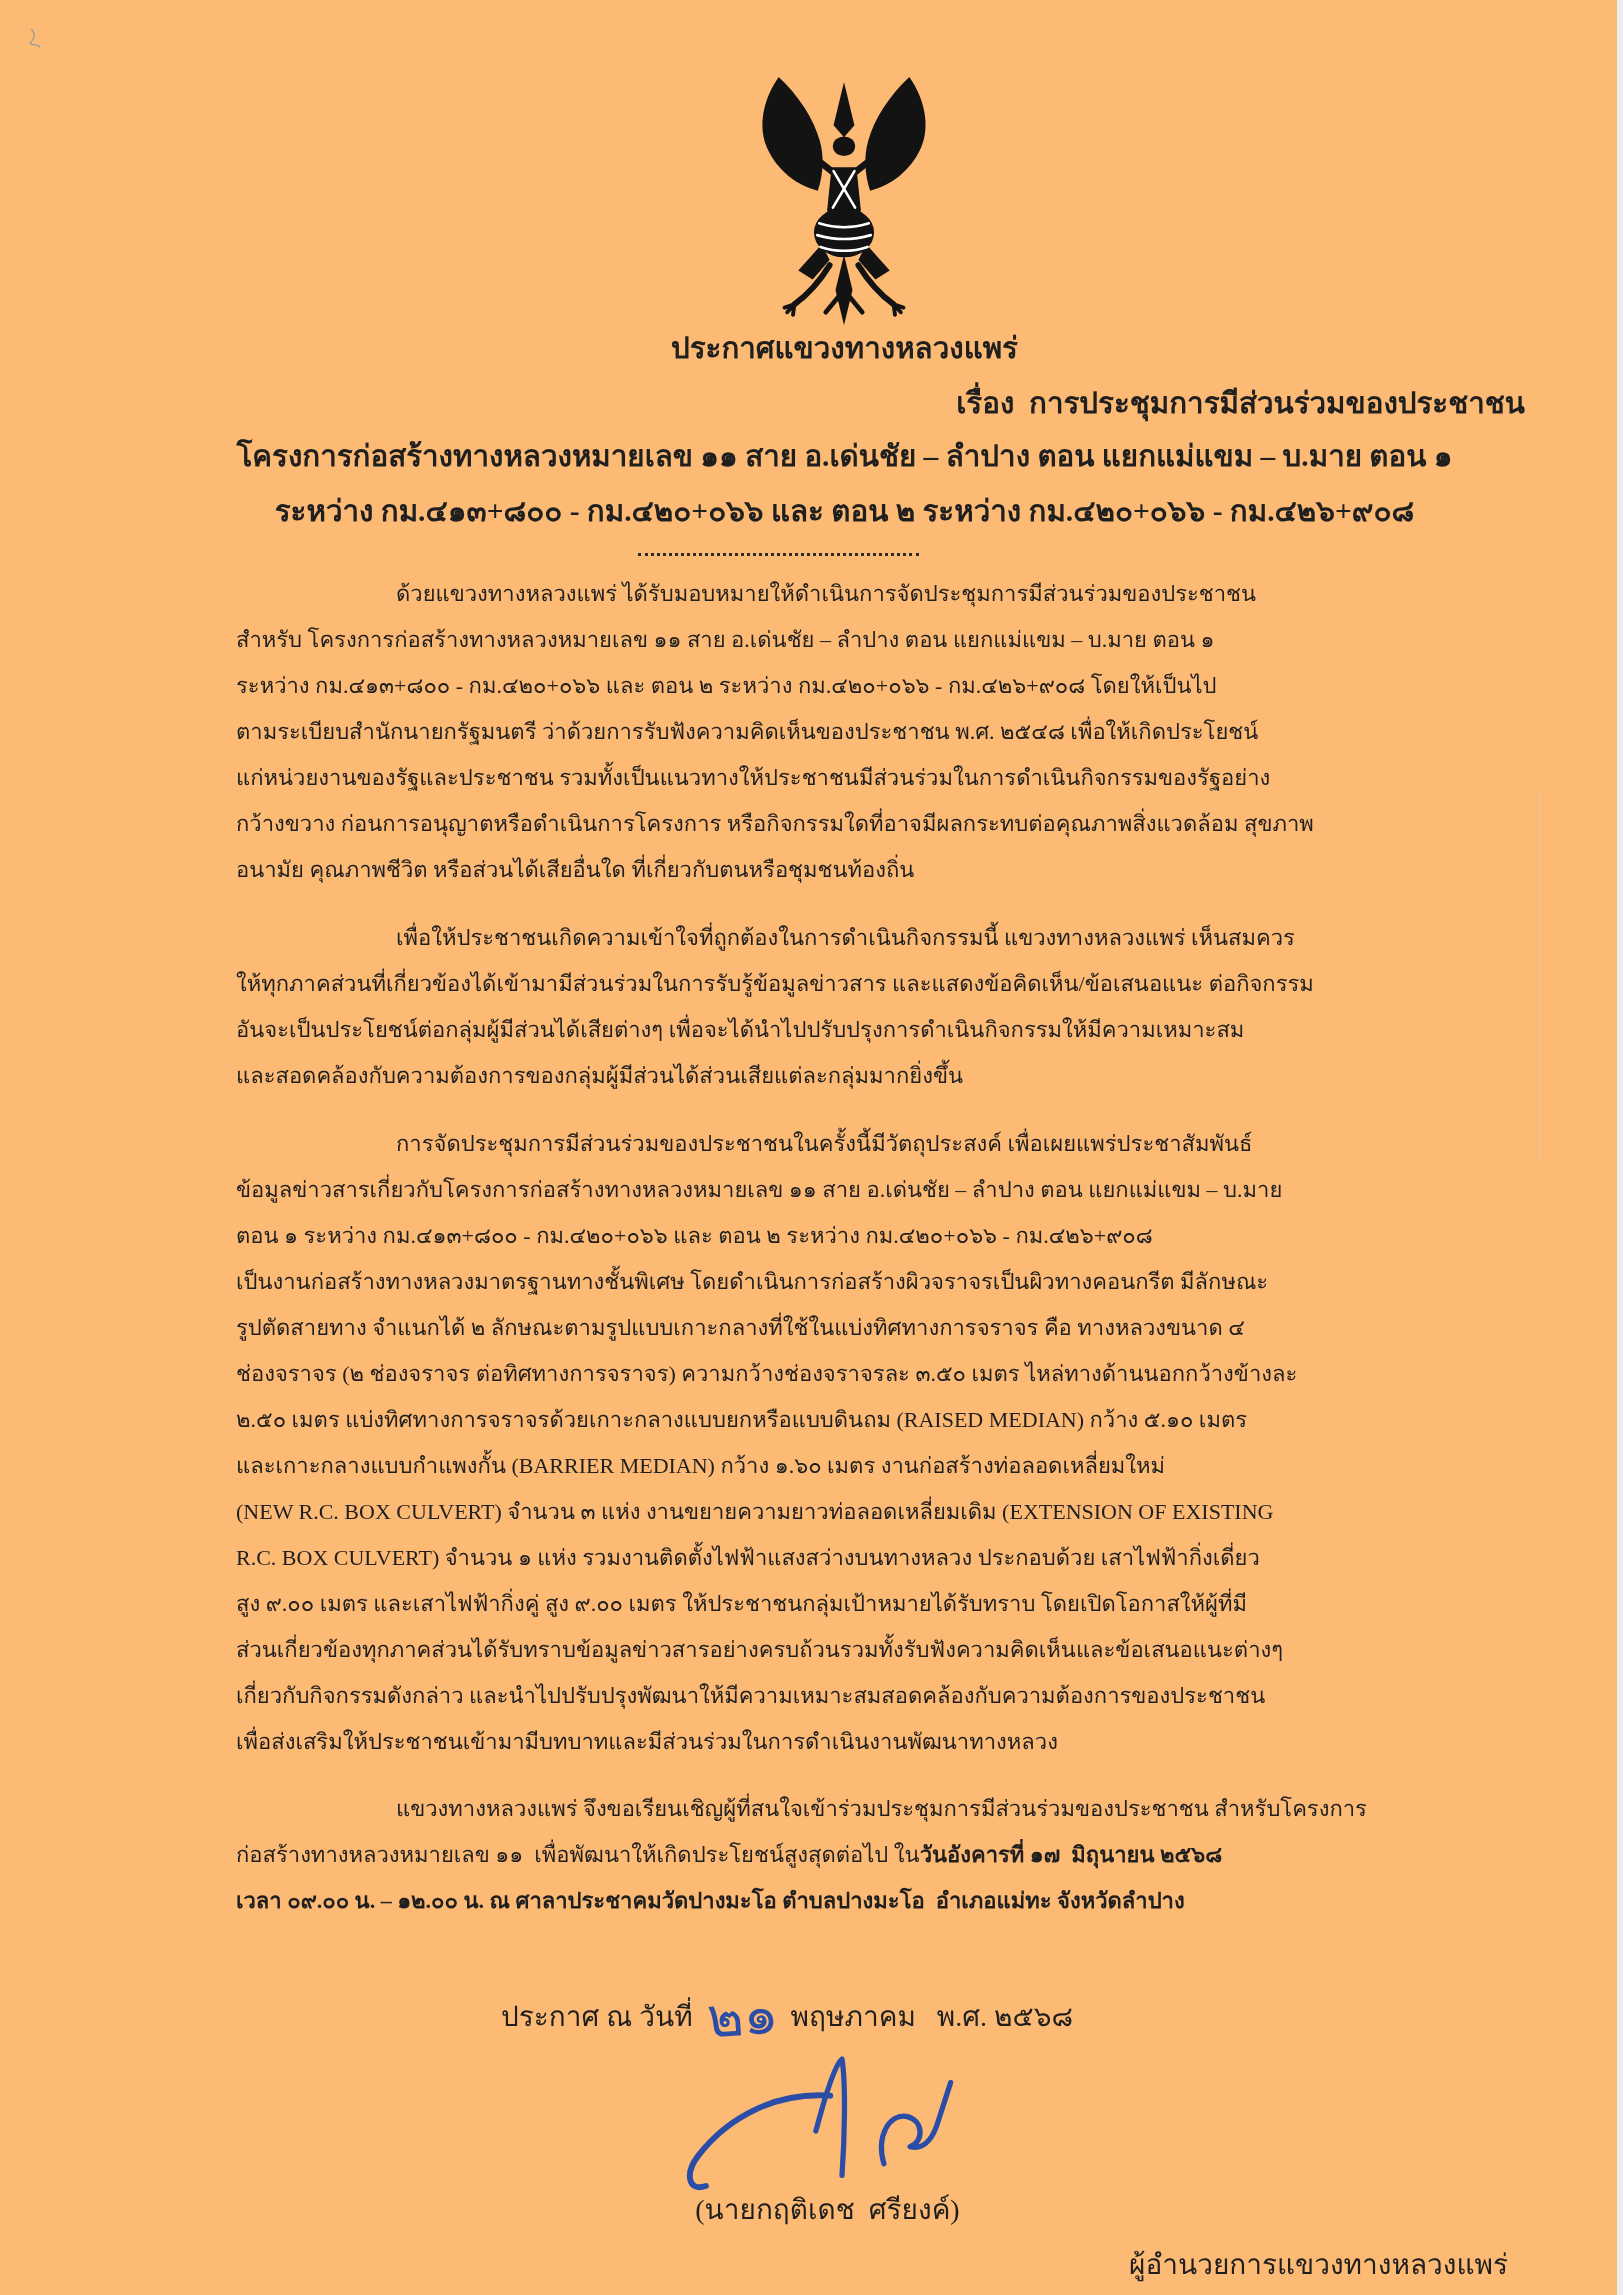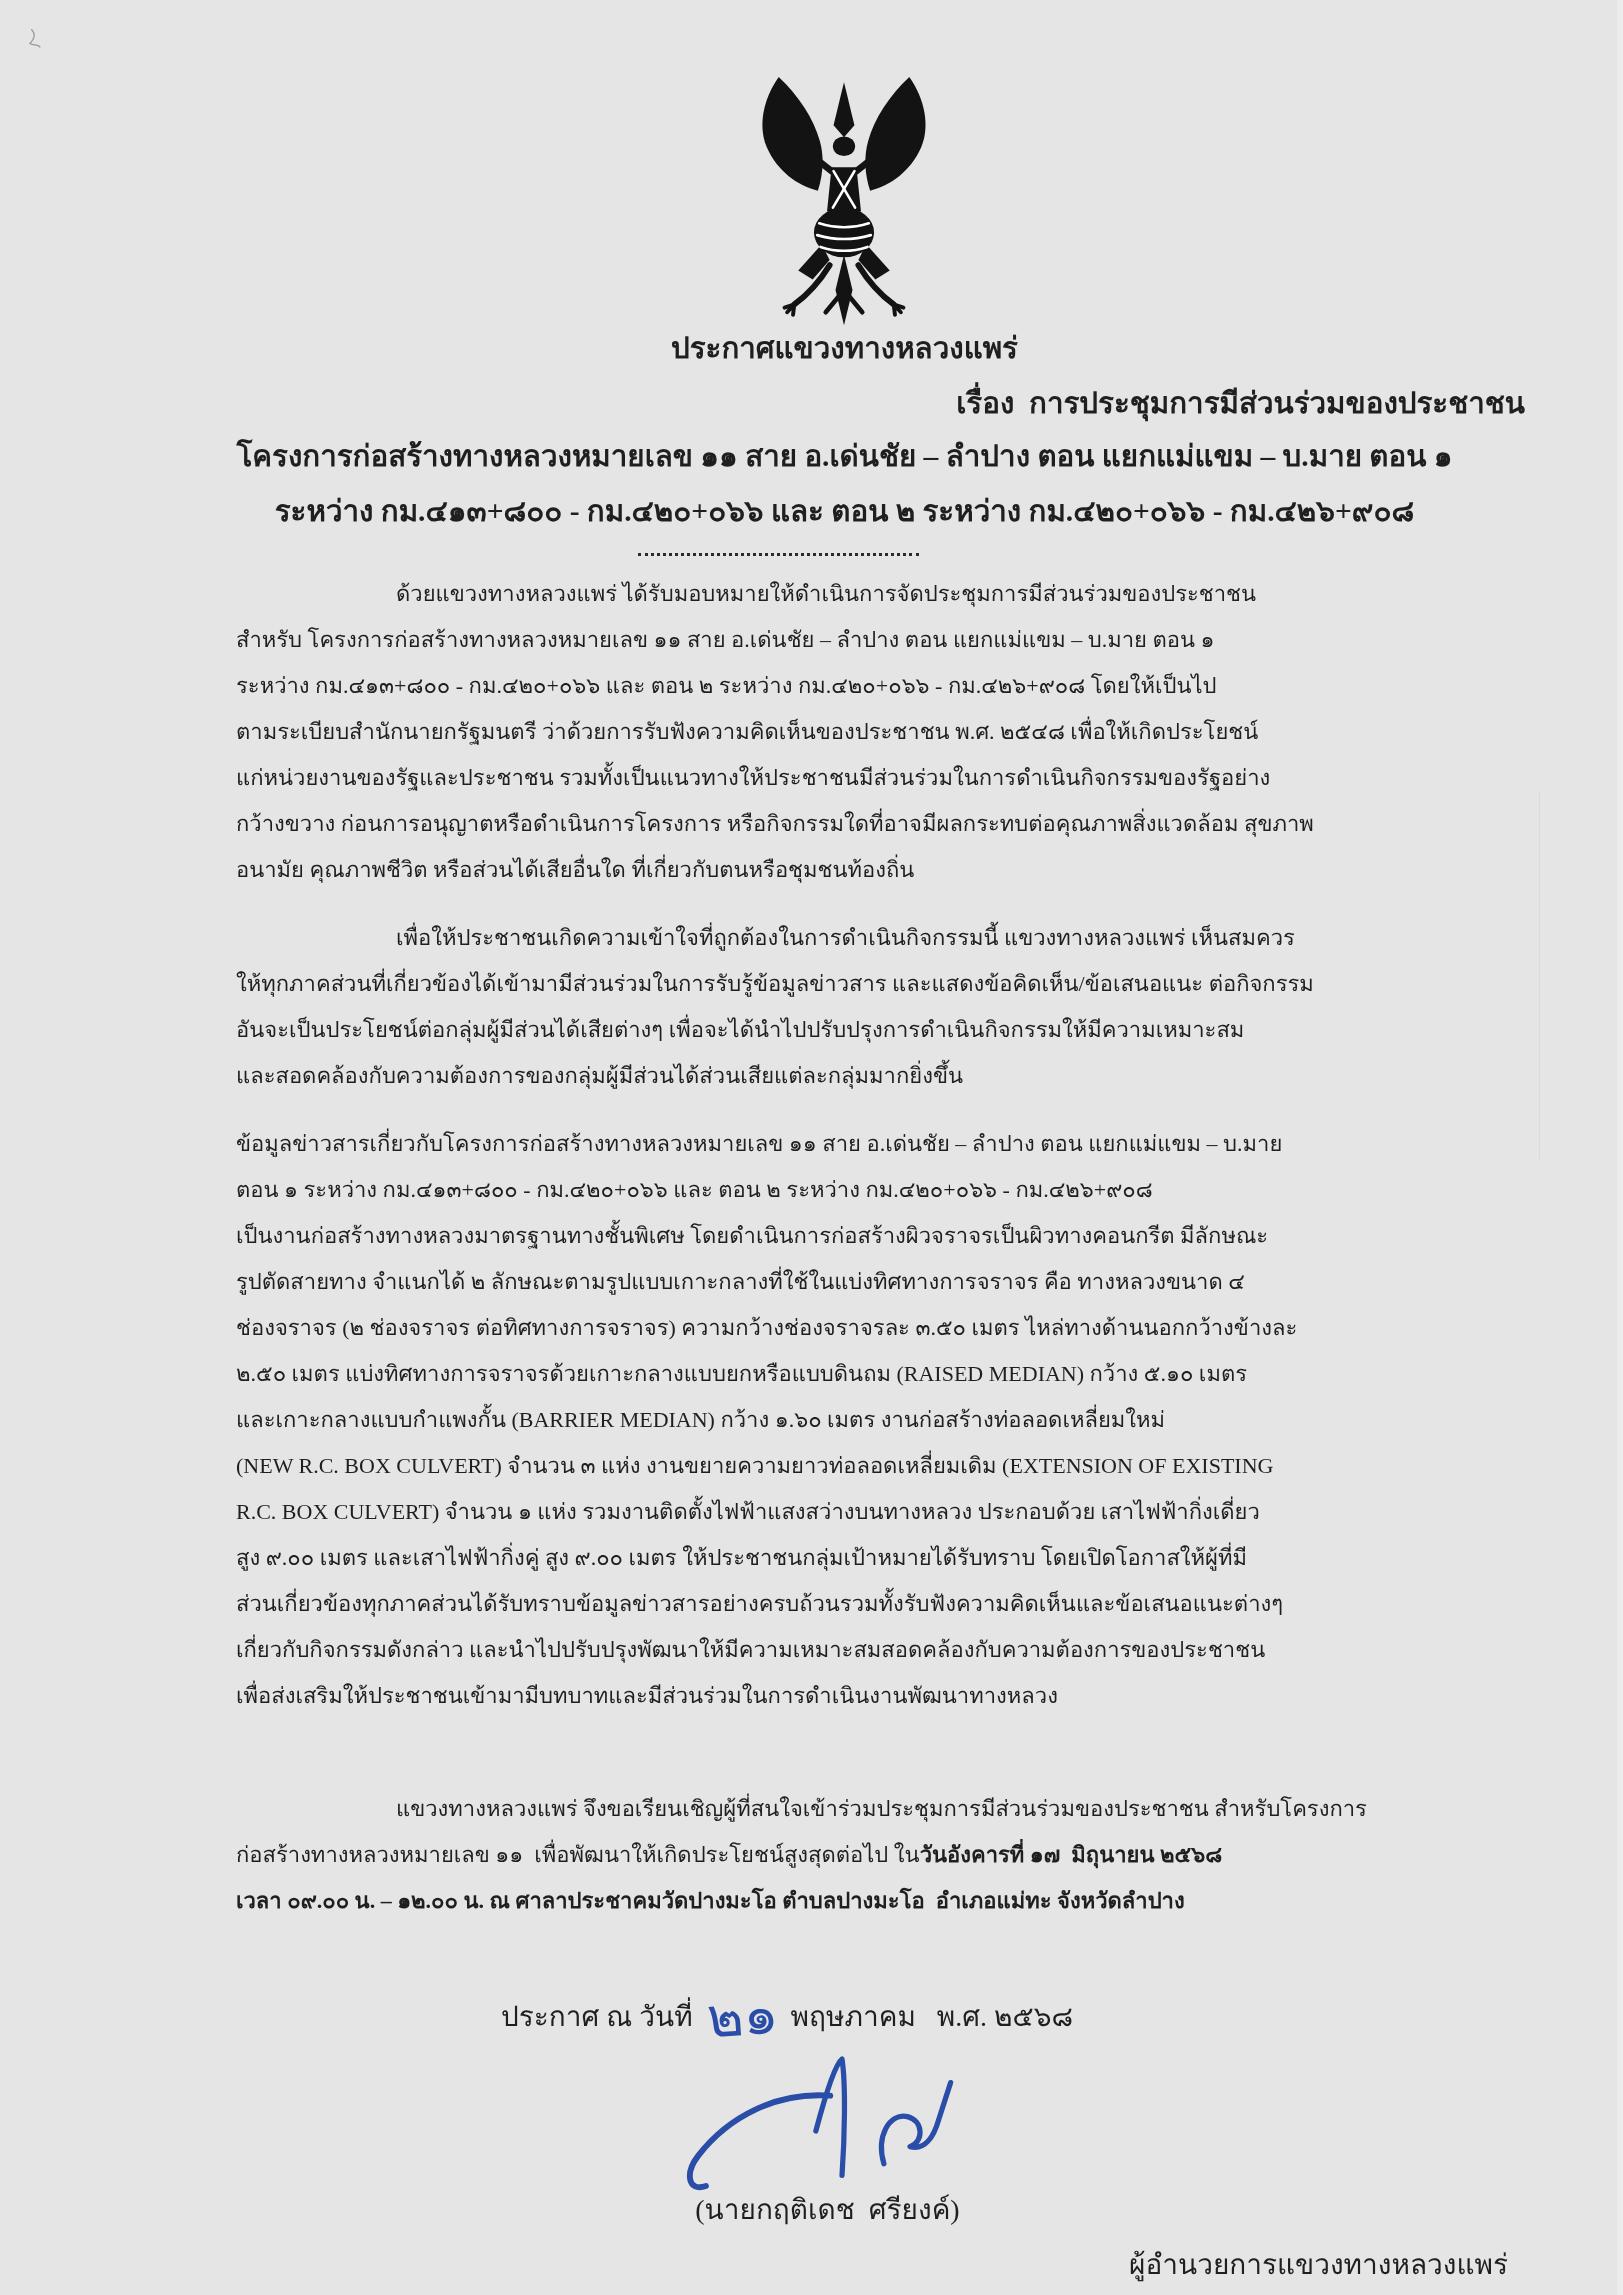--- a/index.html
+++ b/index.html
@@ -1,19 +1,19 @@
 <!DOCTYPE html>
 <html style="font-size:10.5px"><head>
 <meta charset="utf-8">
 <style>
   html,body{margin:0;padding:0;background:#888;}
   .page{
     position:relative;
     width:1623px;height:2295px;
-    background:#e5e5e5;
+    background:#fdba74;
     overflow:hidden;
     font-family:"Liberation Serif","DejaVu Serif",serif;
     color:#1f1f1f;
   }
   .emblem{position:absolute;left:746px;top:73px;width:196px;height:255px;}
   .titles{position:absolute;left:164px;top:0;width:1361px;}
   .t{position:absolute;left:0;width:100%;text-align:center;font-size:29.5px;font-weight:700;line-height:47px;white-space:nowrap;}
   .t1{top:325px;} .t2{top:380px;text-align:right;} .t3{top:433px;} .t4{top:488px;}
   .dotted{position:absolute;left:638px;top:553px;width:281px;height:0;border-top:3.3px dotted #2b2b2b;}
   .para{position:absolute;left:196px;width:1247px;}
@@ -110,20 +110,21 @@
   </div>
 
   <div class="para p2">
     <div class="line indent">เพื่อให้ประชาชนเกิดความเข้าใจที่ถูกต้องในการดำเนินกิจกรรมนี้ แขวงทางหลวงแพร่ เห็นสมควร</div>
     <div class="line">ให้ทุกภาคส่วนที่เกี่ยวข้องได้เข้ามามีส่วนร่วมในการรับรู้ข้อมูลข่าวสาร และแสดงข้อคิดเห็น/ข้อเสนอแนะ ต่อกิจกรรม</div>
     <div class="line">อันจะเป็นประโยชน์ต่อกลุ่มผู้มีส่วนได้เสียต่างๆ เพื่อจะได้นำไปปรับปรุงการดำเนินกิจกรรมให้มีความเหมาะสม</div>
     <div class="line">และสอดคล้องกับความต้องการของกลุ่มผู้มีส่วนได้ส่วนเสียแต่ละกลุ่มมากยิ่งขึ้น</div>
   </div>
 
   <div class="para p3">
+    <div class="line indent">การจัดประชุมการมีส่วนร่วมของประชาชนในครั้งนี้มีวัตถุประสงค์ เพื่อเผยแพร่ประชาสัมพันธ์</div>
     <div class="line">ข้อมูลข่าวสารเกี่ยวกับโครงการก่อสร้างทางหลวงหมายเลข ๑๑ สาย อ.เด่นชัย – ลำปาง ตอน แยกแม่แขม – บ.มาย</div>
     <div class="line">ตอน ๑ ระหว่าง กม.๔๑๓+๘๐๐ - กม.๔๒๐+๐๖๖ และ ตอน ๒ ระหว่าง กม.๔๒๐+๐๖๖ - กม.๔๒๖+๙๐๘</div>
     <div class="line">เป็นงานก่อสร้างทางหลวงมาตรฐานทางชั้นพิเศษ โดยดำเนินการก่อสร้างผิวจราจรเป็นผิวทางคอนกรีต มีลักษณะ</div>
     <div class="line">รูปตัดสายทาง จำแนกได้ ๒ ลักษณะตามรูปแบบเกาะกลางที่ใช้ในแบ่งทิศทางการจราจร คือ ทางหลวงขนาด ๔</div>
     <div class="line">ช่องจราจร (๒ ช่องจราจร ต่อทิศทางการจราจร) ความกว้างช่องจราจรละ ๓.๕๐ เมตร ไหล่ทางด้านนอกกว้างข้างละ</div>
     <div class="line">๒.๕๐ เมตร แบ่งทิศทางการจราจรด้วยเกาะกลางแบบยกหรือแบบดินถม (RAISED MEDIAN) กว้าง ๕.๑๐ เมตร</div>
     <div class="line">และเกาะกลางแบบกำแพงกั้น (BARRIER MEDIAN) กว้าง ๑.๖๐ เมตร งานก่อสร้างท่อลอดเหลี่ยมใหม่</div>
     <div class="line">(NEW R.C. BOX CULVERT) จำนวน ๓ แห่ง งานขยายความยาวท่อลอดเหลี่ยมเดิม (EXTENSION OF EXISTING</div>
     <div class="line">R.C. BOX CULVERT) จำนวน ๑ แห่ง รวมงานติดตั้งไฟฟ้าแสงสว่างบนทางหลวง ประกอบด้วย เสาไฟฟ้ากิ่งเดี่ยว</div>
     <div class="line">สูง ๙.๐๐ เมตร และเสาไฟฟ้ากิ่งคู่ สูง ๙.๐๐ เมตร ให้ประชาชนกลุ่มเป้าหมายได้รับทราบ โดยเปิดโอกาสให้ผู้ที่มี</div>

